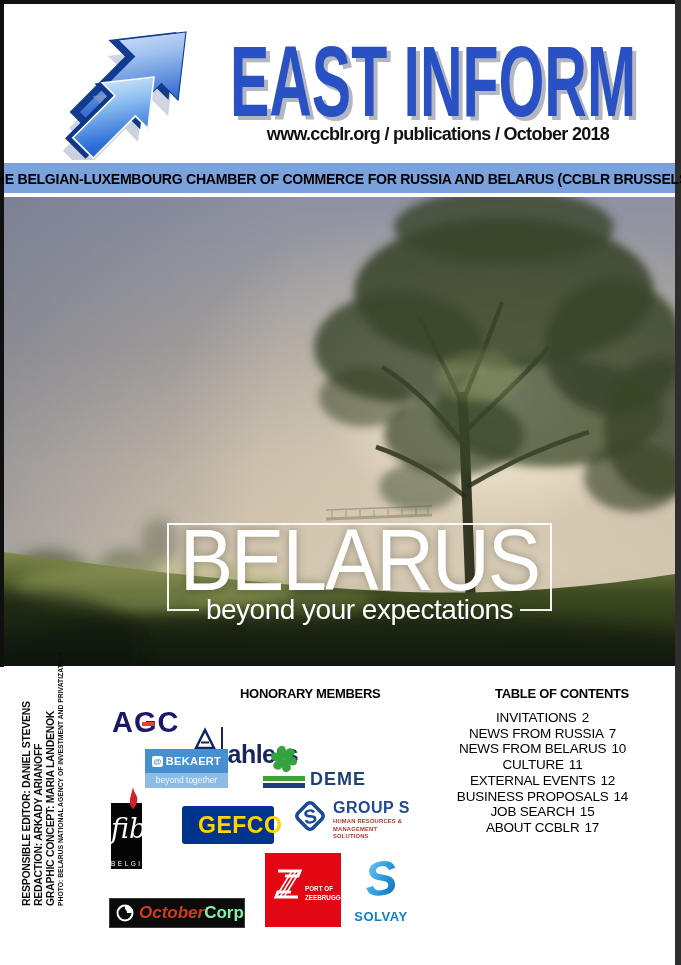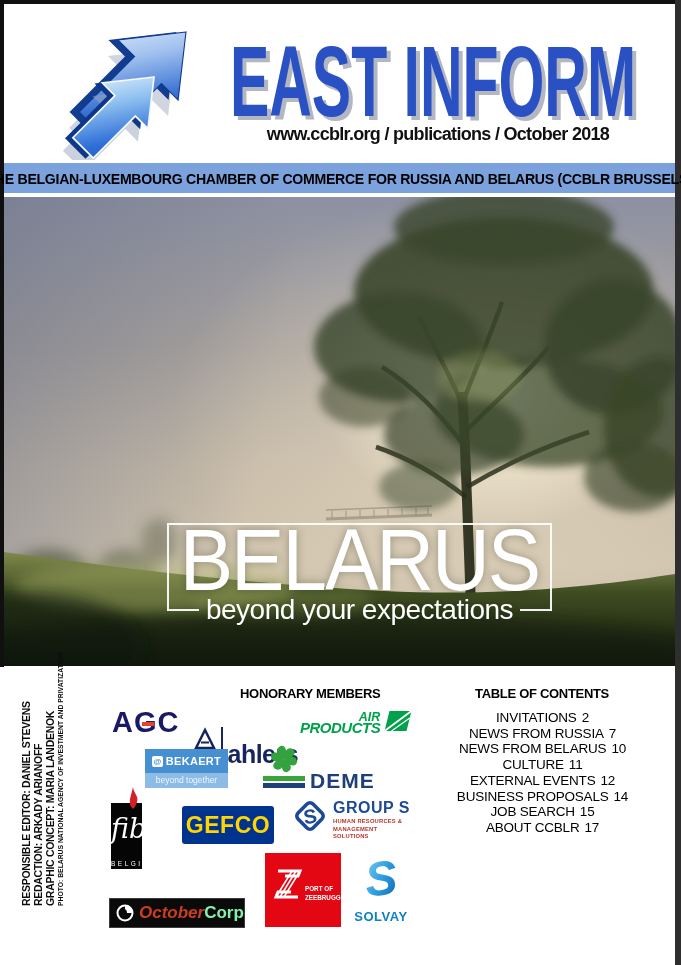--- a/index.html
+++ b/index.html
@@ -45,21 +45,21 @@
   
   .credits { position:absolute; left:20px; top:686px; height:220px; width:46px;
              writing-mode:vertical-rl; transform:rotate(180deg); color:#0d0d0d; }
   .credit-line { font-weight:bold; font-size:10.5px; letter-spacing:-0.3px;
                  line-height:1.16; white-space:nowrap; }
   .credit-line.small { font-size:6.8px; letter-spacing:0; }
 
   
   .hm-heading { position:absolute; left:240px; top:686px; width:190px; text-align:left;
                 font-size:13px; font-weight:bold; letter-spacing:-0.3px; color:#000; }
-  .toc-heading { position:absolute; left:434px; top:686px; width:175px; text-align:right;
+  .toc-heading { position:absolute; left:454px; top:686px; width:175px; text-align:right;
                  font-size:13px; font-weight:bold; letter-spacing:-0.3px; color:#000; }
 
   
   .toc { position:absolute; left:455px; top:710px; width:175px; text-align:center; color:#000000; }
   .toc-row { font-size:13.5px; line-height:15.7px; letter-spacing:-0.2px; white-space:nowrap; }
   .toc-row .pg { margin-left:5px; }
 
   
   .lg { position:absolute; }
   
@@ -79,30 +79,30 @@
   .bk-top { height:24px; background:#4690d2; display:flex; align-items:center; justify-content:center; gap:3px; }
   .bk-at { width:11px; height:11px; background:#fff; border-radius:2px; color:#4690d2; font-size:8px;
            font-weight:bold; line-height:11px; text-align:center; }
   .bk-name { color:#fff; font-weight:bold; font-size:11px; letter-spacing:0.3px; }
   .bk-band { height:15px; background:#8cbbe6; color:#f2f8ff; font-size:8.5px; text-align:center; line-height:15px; }
   
   .deme { left:263px; top:742px; width:100px; height:54px; }
   .deme .pin { position:absolute; left:4px; top:0; }
   .deme .bar1 { position:absolute; left:0; top:34px; width:42px; height:4.5px; background:#3aa43a; }
   .deme .bar2 { position:absolute; left:0; top:41px; width:42px; height:4.5px; background:#1e3f77; }
-  .deme .txt { position:absolute; left:47px; top:27px; font-size:21px; font-weight:bold; color:#1e3f77; letter-spacing:1px; }
+  .deme .txt { position:absolute; left:47px; top:27px; font-size:18px; font-weight:bold; color:#1e3f77; letter-spacing:1px; }
   
   .fib { left:111px; top:803px; width:31px; height:66px; background:#050505; text-align:center; }
   .fib .flame { position:absolute; left:14px; top:-17px; }
   .fib .script { font-family:"DejaVu Serif", serif; font-style:italic; font-size:27px; color:#fff;
                  margin-top:12px; line-height:1; }
   .fib .country { position:absolute; left:0; bottom:2px; width:100%; color:#fff; font-size:6.5px; letter-spacing:2.5px; }
   
   .gefco { left:182px; top:806px; width:92px; height:38px; background:#00338d; border-radius:3px;
-           display:flex; align-items:center; justify-content:center; }
+           display:flex; align-items:center; justify-content:flex-start;padding-left:16px; }
   .gefco .txt { color:#ffd400; font-size:23px; font-weight:bold; letter-spacing:0.5px; }
   
   .groups { left:291px; top:797px; width:120px; height:40px; }
   .groups .icon { position:absolute; left:0; top:0; }
   .groups .name { position:absolute; left:42px; top:2px; font-size:16px; font-weight:bold; color:#1e4a94; letter-spacing:0.5px; }
   .groups .sub { position:absolute; left:42px; top:21px; font-size:5.8px; font-weight:bold; color:#b5352c;
                  line-height:1.3; letter-spacing:0.2px; }
   
   .informa { left:109px; top:898px; width:136px; height:30px; background:#0a0a0a; border:1px solid #3c3c3c;
              display:flex; align-items:center; padding-left:5px; }
@@ -269,33 +269,20 @@
 
   <div class="lg ahlers">
     <svg width="26" height="26" viewBox="0 0 26 26">
       <path d="M4,22 L13,4 L22,22 Z" fill="none" stroke="#17255f" stroke-width="2.5"></path>
       <path d="M9,16.5 L17,16.5" stroke="#17255f" stroke-width="2"></path>
     </svg>
     <span class="bar"></span>
     <span class="txt">ahlers</span>
   </div>
 
-  <div class="lg airp">
-    <span class="ap-text">
-      <span class="ap-air">AIR</span>
-      <span class="ap-products">PRODUCTS</span>
-    </span>
-    <svg width="34" height="26" viewBox="0 0 34 26">
-      <g transform="skewX(-14) translate(8,0)">
-        <rect x="2" y="2" width="22" height="20" fill="#00a14b"></rect>
-        <path d="M2,22 L24,2" stroke="#fff" stroke-width="2.2"></path>
-        <path d="M9,22 L24,9" stroke="#fff" stroke-width="1.6"></path>
-      </g>
-    </svg>
-  </div>
 
   <div class="lg bekaert">
     <div class="bk-top">
       <span class="bk-at">@</span>
       <span class="bk-name">BEKAERT</span>
     </div>
     <div class="bk-band">beyond together</div>
   </div>
 
   <div class="lg deme">

